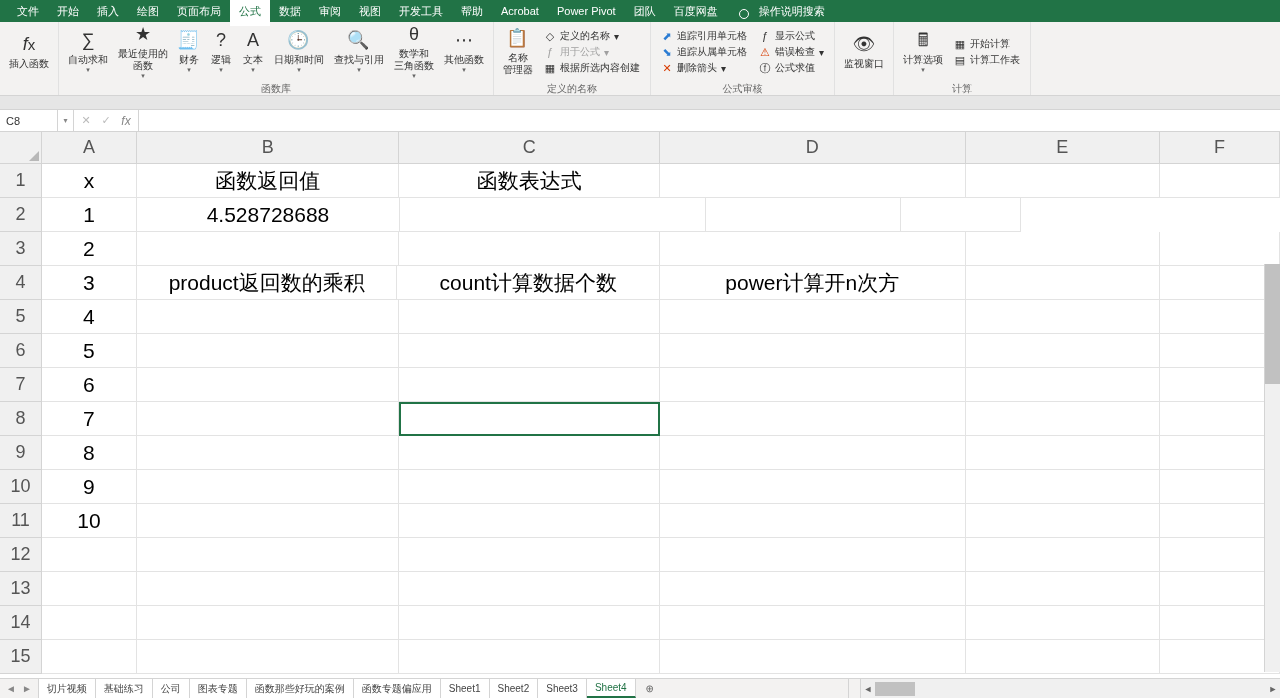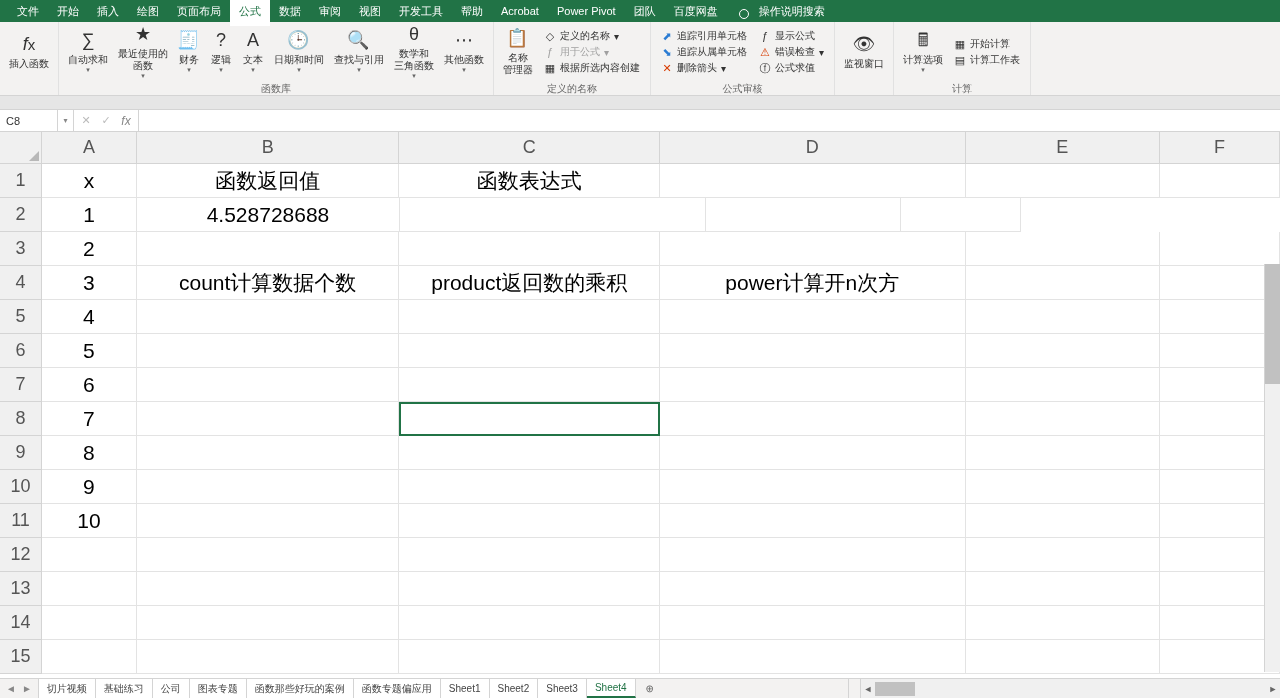--- a/index.html
+++ b/index.html
@@ -312,22 +312,22 @@
       <div class="row">
         <div class="cell cwA">2</div>
         <div class="cell cwB"></div>
         <div class="cell cwC"></div>
         <div class="cell cwD"></div>
         <div class="cell cwE"></div>
         <div class="cell cwF"></div>
       </div>
       <div class="row">
         <div class="cell cwA">3</div>
+        <div class="cell cwC">product返回数的乘积</div>
         <div class="cell cwB">count计算数据个数</div>
-        <div class="cell cwC">product返回数的乘积</div>
         <div class="cell cwD">power计算开n次方</div>
         <div class="cell cwE"></div>
         <div class="cell cwF"></div>
       </div>
       <div class="row">
         <div class="cell cwA">4</div>
         <div class="cell cwB"></div>
         <div class="cell cwC"></div>
         <div class="cell cwD"></div>
         <div class="cell cwE"></div>

